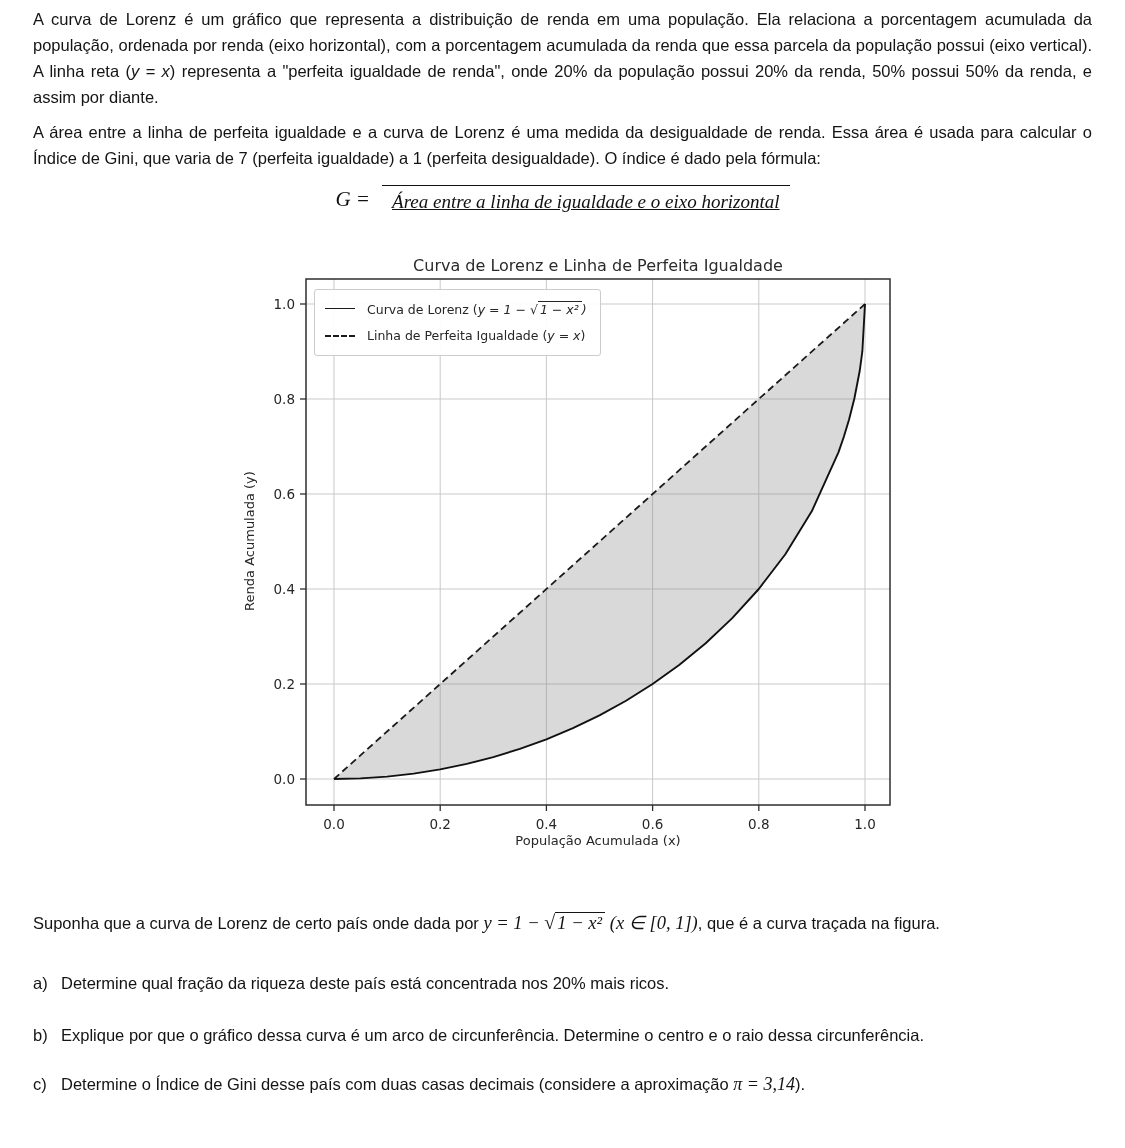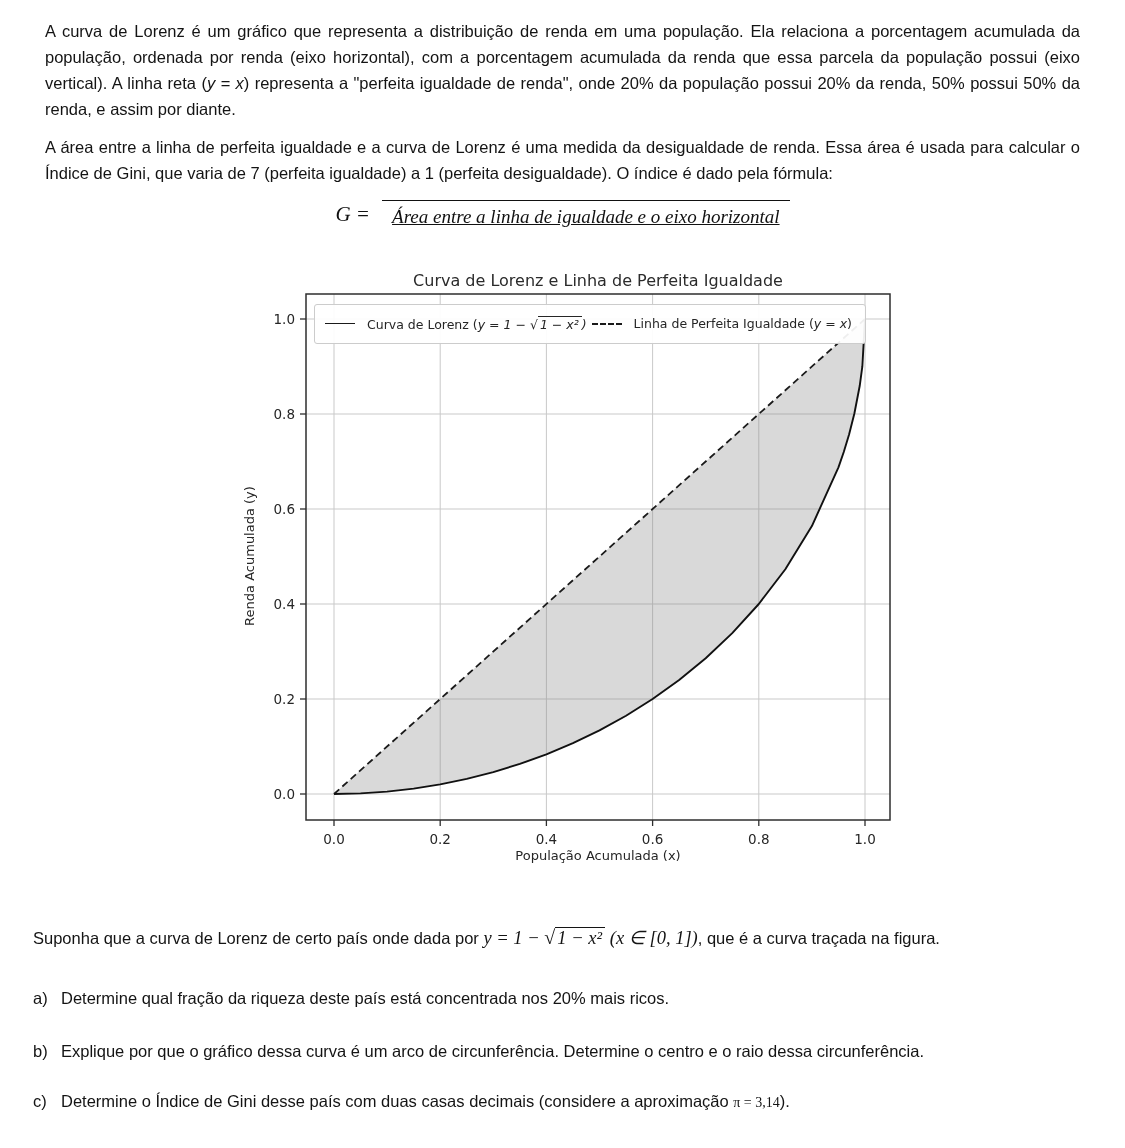--- a/index.html
+++ b/index.html
@@ -1,40 +1,40 @@
 <!DOCTYPE html>
 <html><head>
 <meta charset="utf-8">
 <style>
   html, body { margin:0; padding:0; background:#ffffff; }
   body { width:1125px; min-height:1148px; font-family:"Liberation Sans", sans-serif; color:#111; }
   .page { padding:6px 33px 0 33px; }
 
-  p.body-par { font-size:16.5px; line-height:26px; text-align:justify; margin:12px; color:#141414; }
+  p.body-par { font-size:16.5px; line-height:26px; text-align:justify; margin:0; color:#141414; }
   p.body-par + p.body-par { margin-top:9px; }
   .inline-math { font-style:italic; }
 
   
   .formula-row { display:flex; justify-content:center; align-items:center; gap:12px;
                  margin:14px 0 0 0; font-family:"Liberation Serif", serif; font-style:italic; color:#111; }
   .formula-lhs { font-size:21px; }
   .frac { text-align:center; font-size:19px; line-height:1.25; }
   .frac-num { padding:0 10px 3px 10px; }
   .frac-den { border-top:1.6px solid #111; padding:4px 10px 0 10px;text-decoration:underline; }
 
   
   .figure { position:relative; width:660px; height:605px; margin:40px 0 0 207px; }
   .figure svg { position:absolute; left:0; top:0; }
   .tick   { font:13.5px "DejaVu Sans", sans-serif; fill:#262626; }
   .ctitle { font:16px "DejaVu Sans", sans-serif; fill:#2b2b2b; }
   .clabel { font:13px "DejaVu Sans", sans-serif; fill:#262626; }
 
   .legend { position:absolute; left:74px; top:35px; background:rgba(255,255,255,0.93);
             border:1px solid #cccccc; border-radius:3px; padding:8px 13px 8px 10px;
-            display:flex; flex-direction:row; gap:5px;
+            display:flex; flex-direction:column; gap:5px;
             font:12.5px "DejaVu Sans", sans-serif; color:#262626; }
   .legend-row { display:flex; align-items:center; gap:12px; height:22px; white-space:nowrap; }
   .sample { width:30px; flex:none; }
   .sample.solid  { height:0; border-top:1.8px solid #1a1a1a; }
   .sample.dashed { height:0; border-top:2px dashed #1a1a1a; }
   .sample.patch  { height:13px; background:rgba(128,128,128,0.35); border:1px solid rgba(110,110,110,0.55); }
   .leg-math { font-style:italic; }
 
   
   .sqrt { display:inline-block; white-space:nowrap; }
@@ -42,21 +42,21 @@
   .radicand { display:inline-block; border-top:1.3px solid currentColor; padding:1px 3px 0 2px; line-height:1.05; }
 
   
   .assumption { margin-top:50px; font-size:16.5px; line-height:27px; color:#141414; }
   .math-serif { font-family:"Liberation Serif", serif; font-style:italic; font-size:18.5px; }
   .math-serif .sqrt-sign { font-size:20px; }
 
   .question { display:flex; font-size:16.5px; line-height:21px; color:#141414; }
   .q-a { margin-top:36px; } .q-b { margin-top:31px; } .q-c { margin-top:28px; }
   .q-label { width:28px; flex:none; }
-  .q-math { font-family:"Liberation Serif", serif; font-size:14px; }
+  .q-math { font-family:"Liberation Serif", serif; font-style:italic; font-size:18px; }
 </style>
 </head>
 <body>
 
 <div class="page">
 
   <p class="body-par"><span>A curva de Lorenz é um gráfico que representa a distribuição de renda em uma população. Ela relaciona a porcentagem acumulada da população, ordenada por renda (eixo horizontal), com a porcentagem acumulada da renda que essa parcela da população possui (eixo vertical). A linha reta (</span><span class="inline-math">y = x</span><span>) representa a "perfeita igualdade de renda", onde 20% da população possui 20% da renda, 50% possui 50% da renda, e assim por diante.</span></p>
 
   <p class="body-par">A área entre a linha de perfeita igualdade e a curva de Lorenz é uma medida da desigualdade de renda. Essa área é usada para calcular o Índice de Gini, que varia de 7 (perfeita igualdade) a 1 (perfeita desigualdade). O índice é dado pela fórmula:</p>
 

